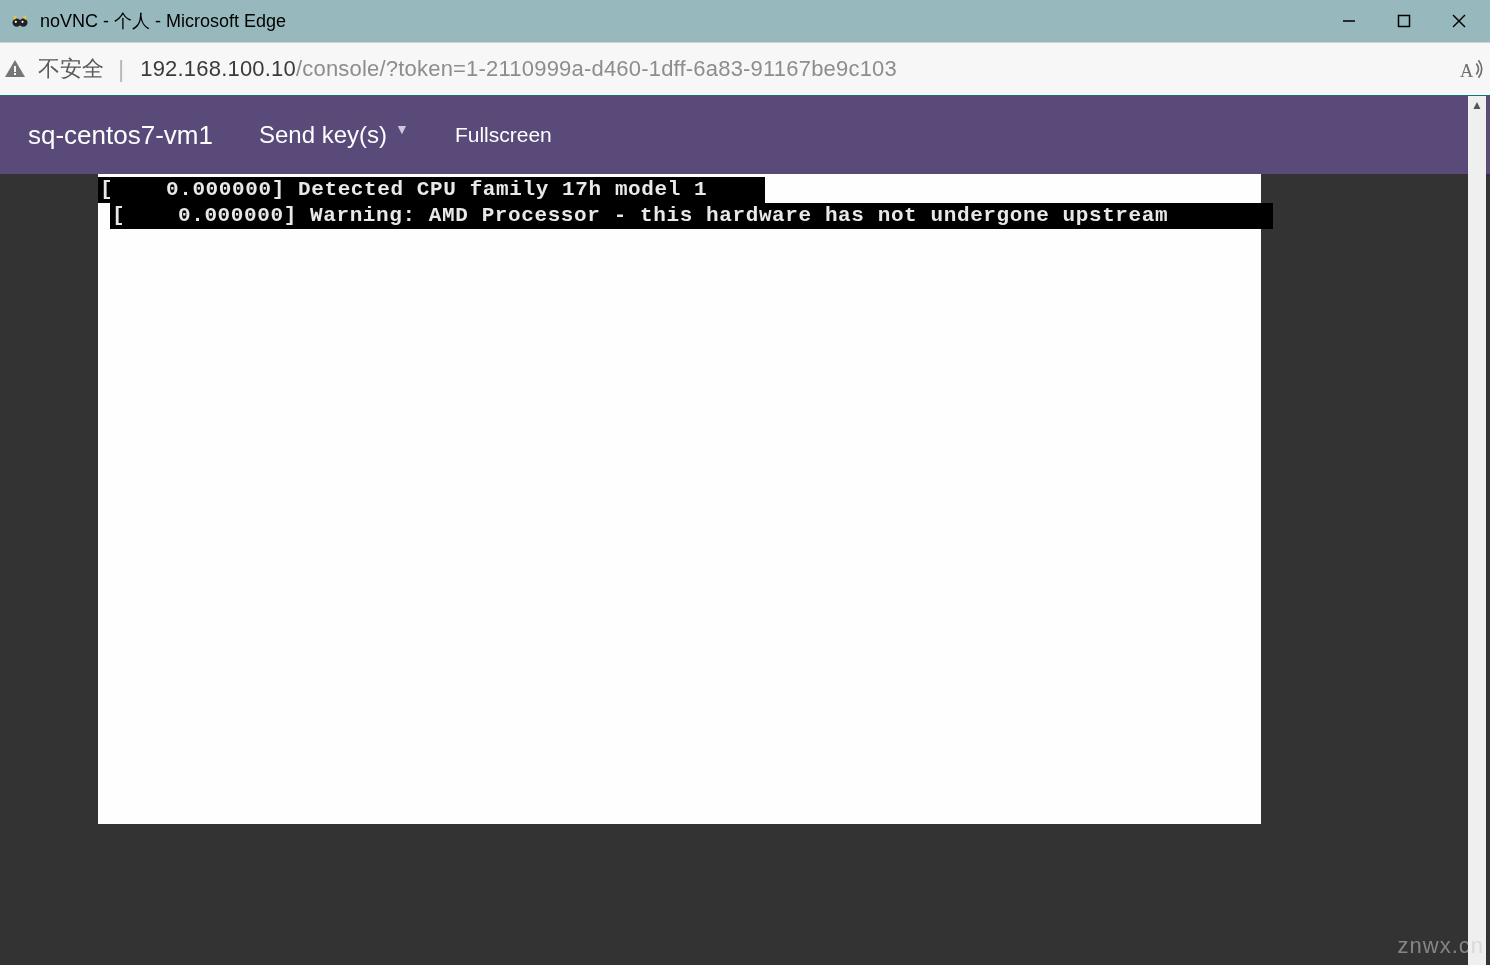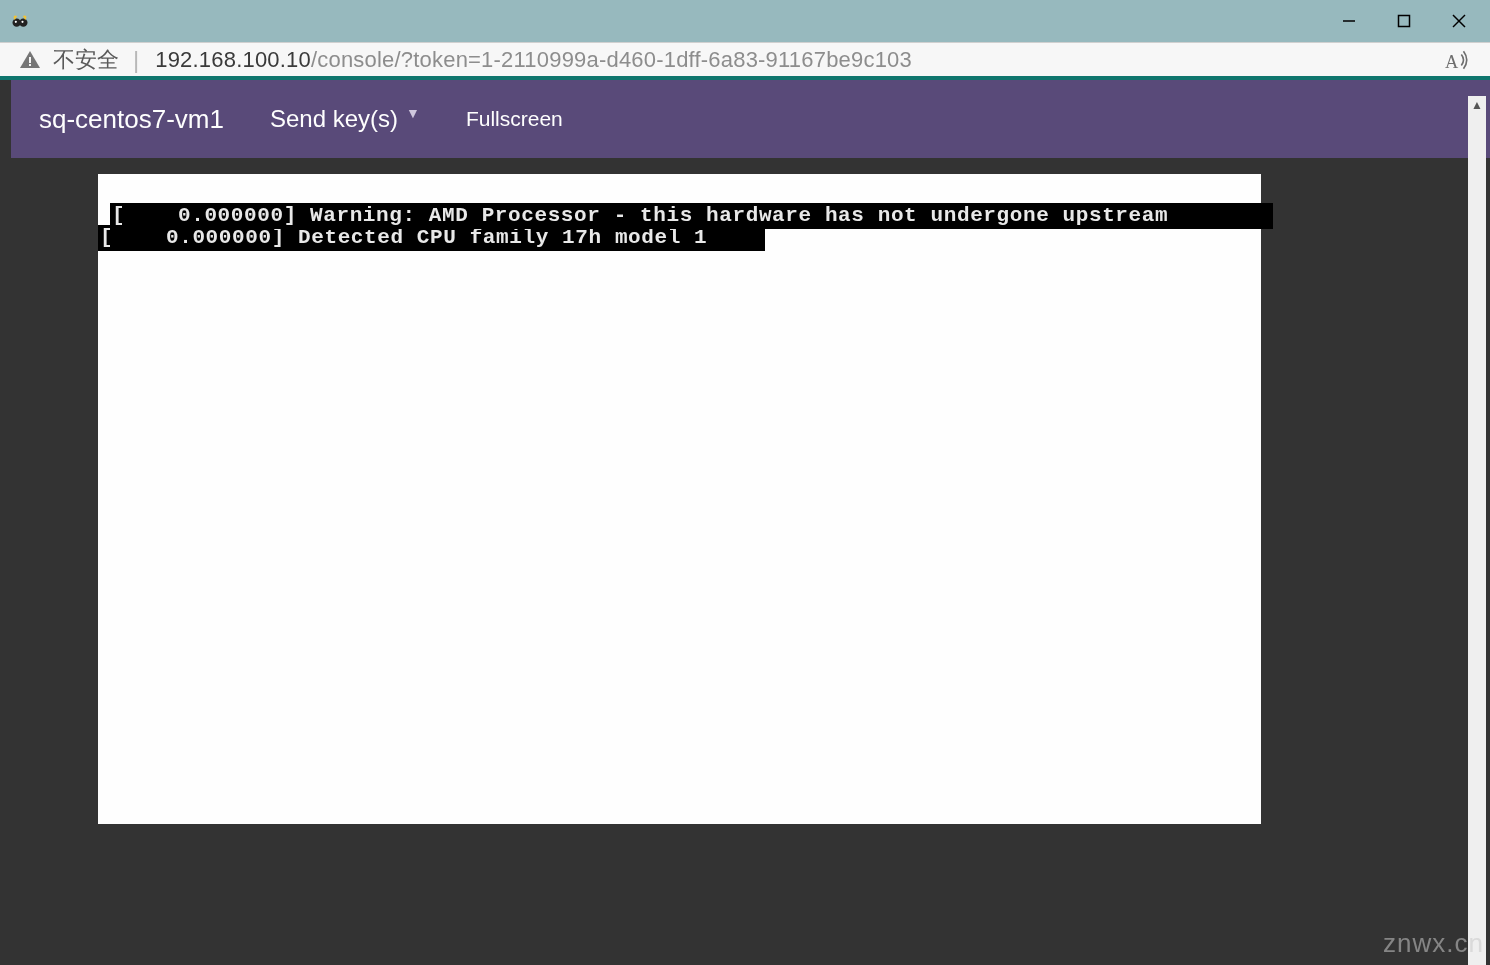--- a/index.html
+++ b/index.html
@@ -37,27 +37,27 @@
       height: 42px;
       display: flex;
       align-items: center;
       justify-content: center;
       cursor: pointer;
       color: #000;
     }
     .winbtn svg { width: 16px; height: 16px; }
     
     .addrbar {
-      height: 38px;
+      height: 54px;
       background: #f7f7f7;
       border-top: 1px solid #d0d0d0;
-      border-bottom: 4px solid #0f766e;
-      display: flex;
-      align-items: center;
-      padding: 0 17px;
+      border-bottom: 1px solid #0f766e;
+      display: flex;
+      align-items: center;
+      padding: 0 2px;
       font-size: 22px;
     }
     .addrbar .sec-icon {
       width: 26px;
       height: 26px;
       margin-right: 10px;
       color: #6e6e6e;
       display:flex; align-items:center; justify-content:center;
     }
     .addrbar .sec-text { color: #5a5a5a; margin-right: 14px; }
@@ -72,21 +72,20 @@
     
     .vnc-toolbar {
       height: 78px;
       background: #594a79;
       display: flex;
       align-items: center;
       gap: 46px;
       padding: 0 28px;
       color: #fefefe;
       font-size: 26px;
-      margin-left: 11px;
     }
     .vnc-toolbar .vm-name { font-weight: 400; }
     .vnc-toolbar .sendkey { display:flex; align-items:flex-start; gap:8px; cursor:pointer; font-size: 24px;}
     .vnc-toolbar .sendkey .caret { font-size: 14px; color:#cfc7dd; }
     .vnc-toolbar .fs { cursor:pointer; font-size: 21px;}
     
     .content-wrap {
       position: absolute;
       top: 174px;
       left: 6px;
@@ -108,21 +107,21 @@
       background:#000;
       color:#e8e8e8;
       font-family: "Courier New", monospace;
       font-size: 21px;
       font-weight: bold;
       line-height: 26px;
       white-space: pre;
       letter-spacing: 0.6px;
       padding: 0 2px;
     }
-    .line1 { left:0; top:3px; width:667px; height:26px;margin-top:48px; }
+    .line1 { left:0; top:3px; width:667px; height:26px; }
     .line2 { left:12px; top:29px; width:1163px; height:26px; }
     .line3 { left:0; top:55px; width:1042px; height:26px; padding-left:10px;}
     
     .scrollbar {
       position: absolute;
       top: 96px;
       right: 4px;
       width: 18px;
       bottom: 0;
       background: #efefef;
@@ -139,37 +138,38 @@
       bottom: 6px;
       color: rgba(200,200,200,0.55);
       font-size: 26px;
       font-family: sans-serif;
       letter-spacing: 1px;
       pointer-events: none;
     }
     .watermark .overlay {
       position:absolute; right:0; bottom:0;
       color: rgba(200,200,200,0.55);
-      font-size:26px;
+      font-size:22px;
     }
   </style>
 </head>
 <body>
 
 <div class="titlebar">
   <span class="favicon">
     <svg viewBox="0 0 24 24">
         <circle cx="8" cy="14" r="5" fill="#222"></circle>
         <circle cx="16" cy="14" r="5" fill="#222"></circle>
         <circle cx="7" cy="13" r="1.3" fill="#fff"></circle>
         <circle cx="15" cy="13" r="1.3" fill="#fff"></circle>
         <path d="M6 10 Q4 5 8 7" stroke="#f5c430" stroke-width="2" fill="none"></path>
         <path d="M18 10 Q20 5 16 7" stroke="#f5c430" stroke-width="2" fill="none"></path>
       </svg>
   </span>
+  <span class="title">noVNC - 个人 - Microsoft Edge</span>
   <span class="spacer"></span>
   <div class="winbtn">
     <svg viewBox="0 0 16 16">
         <line x1="2" y1="8" x2="14" y2="8" stroke="#000" stroke-width="1.5"></line>
       </svg>
   </div>
   <div class="winbtn">
     <svg viewBox="0 0 16 16">
         <rect x="2.5" y="2.5" width="11" height="11" stroke="#000" stroke-width="1.5" fill="none"></rect>
       </svg>

